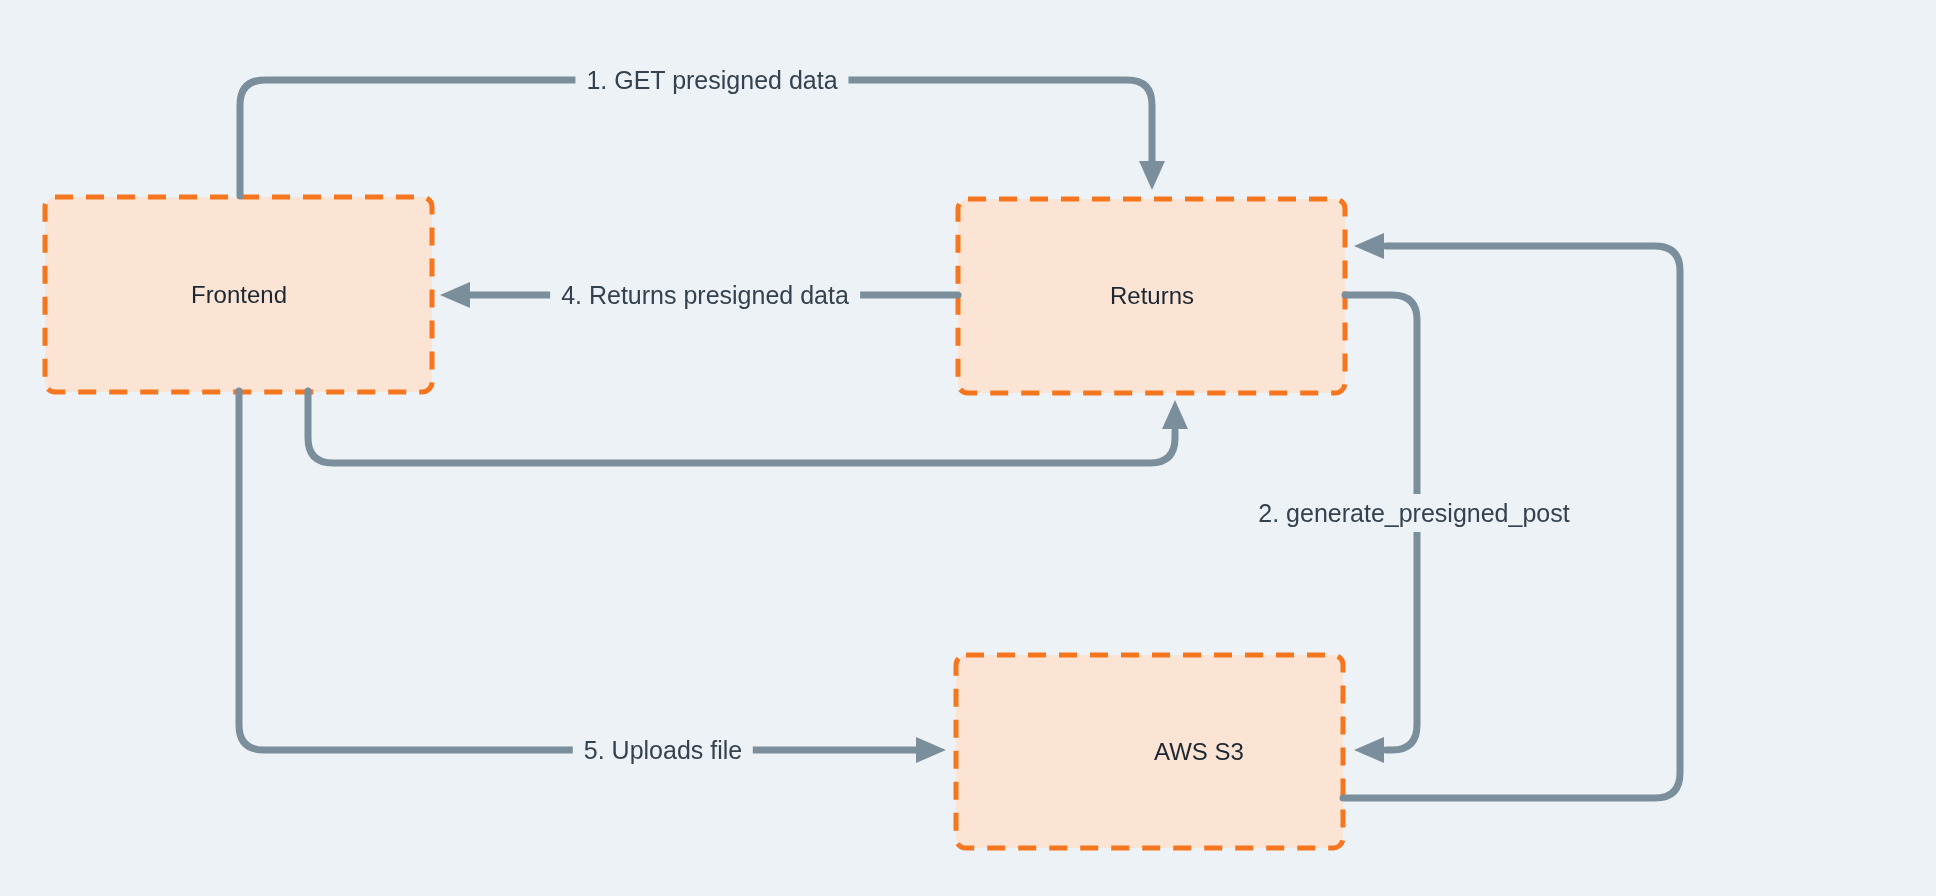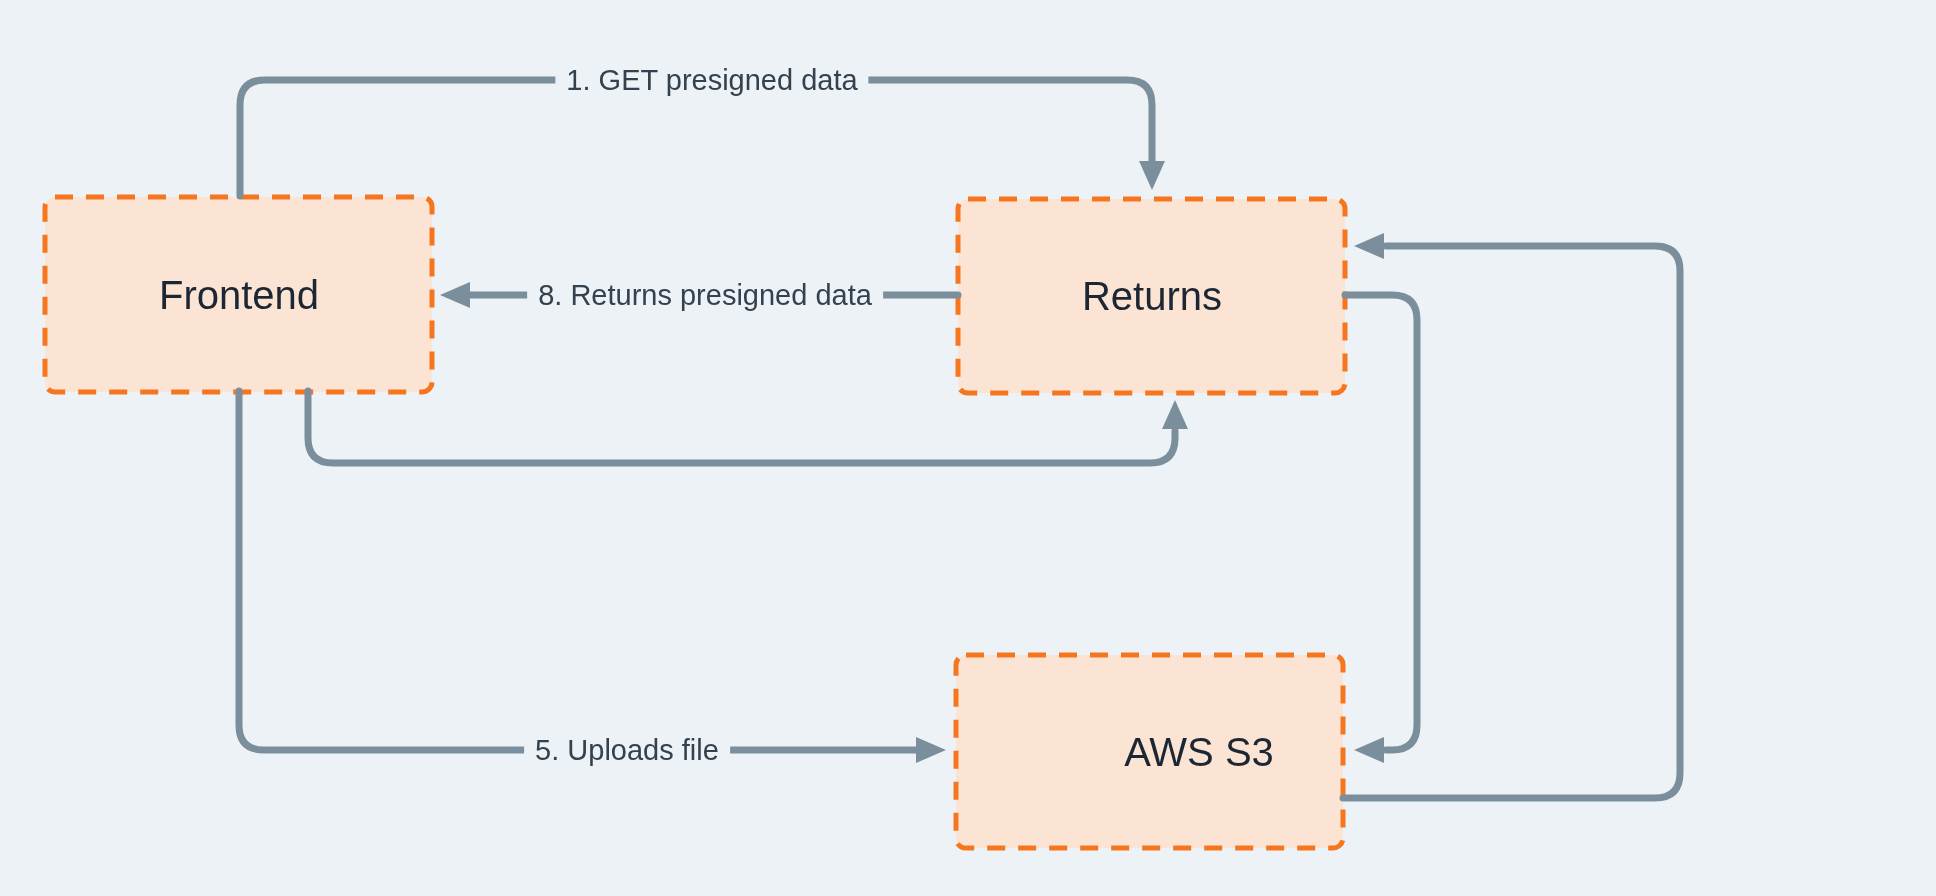--- a/index.html
+++ b/index.html
@@ -21,28 +21,28 @@
     fill:none;
     stroke:var(--arrow,#7b8e9c);
     stroke-width:7;
     stroke-linecap:round;
     stroke-linejoin:round;
   }
   .head{fill:var(--arrow,#7b8e9c);}
   .node-label{
     position:absolute;
     transform:translate(-50%,-50%);
-    font-size:40px;
+    font-size:24px;
     color:var(--node-text,#1c2733);
     white-space:pre;
   }
   .edge-label{
     position:absolute;
     transform:translate(-50%,-50%);
-    font-size:29px;
+    font-size:25px;
     line-height:1.2;
     color:var(--edge-text,#33424e);
     background:var(--background,#edf2f6);
     padding:4px 11px;
     white-space:pre;
   }
 </style>
 </head>
 <body>
 
@@ -71,16 +71,17 @@
 
     <path class="edge" d="M 239 391 V 725 Q 239 750 264 750 H 918"></path>
     <polygon class="head" points="916,737 916,763 946,750"></polygon>
   </svg>
 
   <div class="node-label" style="left:239px;top:295px">Frontend</div>
   <div class="node-label" style="left:1152px;top:296px">Returns</div>
   <div class="node-label" style="left:1199px;top:752px">AWS S3</div>
 
   <div class="edge-label" style="left:712px;top:80px">1. GET presigned data</div>
-  <div class="edge-label" style="left:705px;top:295px">8. Returns presigned data</div>
-  <div class="edge-label" style="left:627px;top:750px">5. Uploads file</div>
+  <div class="edge-label" style="left:1414px;top:513px">2. generate_presigned_post</div>
+  <div class="edge-label" style="left:705px;top:295px">4. Returns presigned data</div>
+  <div class="edge-label" style="left:663px;top:750px">5. Uploads file</div>
 
 </div>
 
 </body></html>

